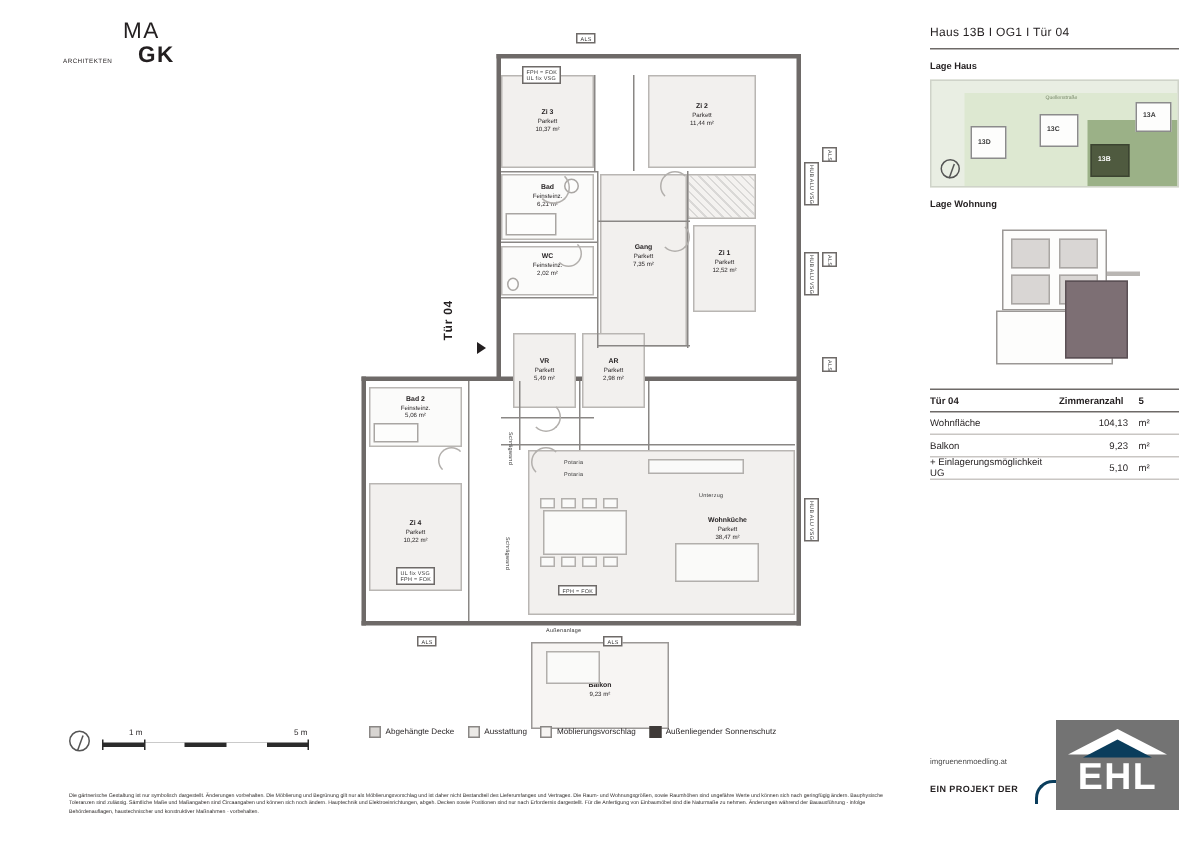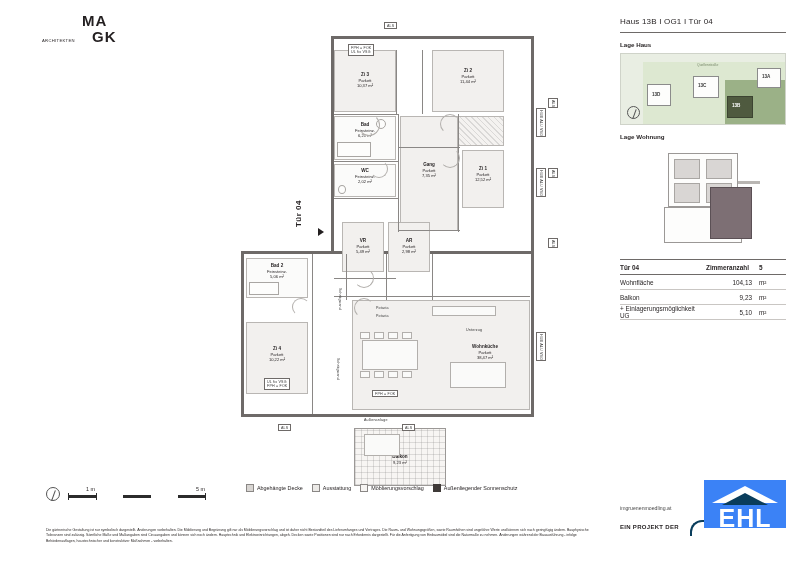--- a/index.html
+++ b/index.html
@@ -9,21 +9,21 @@
     background: #ffffff;
     font-family: "Liberation Sans", sans-serif;
     color: #231f20;
     overflow: hidden;
     position: relative;
   }
   .page { position: absolute; inset: 0; }
 
   
   .logo { position: absolute; left: 42px; top: 12px; width: 120px; height: 48px; }
-  .logo-ma { position: absolute; left: 40px; top: 0px; font-size: 15px; font-weight: bold; letter-spacing: 1px; }
+  .logo-ma { position: absolute; left: 40px; top: 0px; font-size: 15px; font-weight: normal; letter-spacing: 1px; }
   .logo-gk { position: absolute; left: 50px; top: 16px; font-size: 15px; font-weight: bold; letter-spacing: 1px; }
   .logo-sub { position: absolute; left: 0px; top: 26px; font-size: 4.2px; letter-spacing: .3px; }
 
   
   .plan { position: absolute; left: 236px; top: 10px; width: 345px; height: 470px; }
 
   .wall { position: absolute; background: #6e6a68; }
   .thin { position: absolute; background: #8a8785; }
   .room {
     position: absolute; background: #f2f0ee;
@@ -91,22 +91,22 @@
 
   .tbl { margin-top: 10px; width: 166px; border-top: .7px solid #6e6a68; font-size: 6.4px; }
   .tbl .r { display: flex; align-items: center; height: 15px; border-bottom: .5px solid #c9c6c3; }
   .tbl .r.head { font-weight: bold; border-bottom: .7px solid #6e6a68; }
   .tbl .c1 { width: 86px; }
   .tbl .c2 { width: 50px; text-align: right; padding-right: 4px; }
   .tbl .c3 { width: 26px; padding-left: 3px; }
   .tbl .r.head .c2 { text-align: left; padding-right: 0; }
 
   
-  .ehl { position: absolute; left: 704px; top: 480px; width: 82px; height: 48px;
-    background: #3b82f6; }
+  .ehl { position: absolute; left: 704px; top: 480px; width: 82px; height: 60px;
+    background: #737373; }
   .ehl-roof { position: absolute; left: 8px; top: 6px; width: 0; height: 0;
      border-left: 33px solid transparent; border-right: 33px solid transparent;
      border-bottom: 17px solid #ffffff; }
   .ehl-roof2 { position: absolute; left: 18px; top: 13px; width: 0; height: 0;
      border-left: 23px solid transparent; border-right: 23px solid transparent;
      border-bottom: 12px solid #0a3d5c; }
   .ehl-txt { position: absolute; left: 0; top: 24px; width: 82px; text-align: center;
      color: #fff; font-size: 25px; font-weight: bold; letter-spacing: 1px; }
   .ehl-arc { position: absolute; left: 690px; top: 520px; width: 22px; height: 16px;
      border-left: 2px solid #0a3d5c; border-top: 2px solid #0a3d5c;

